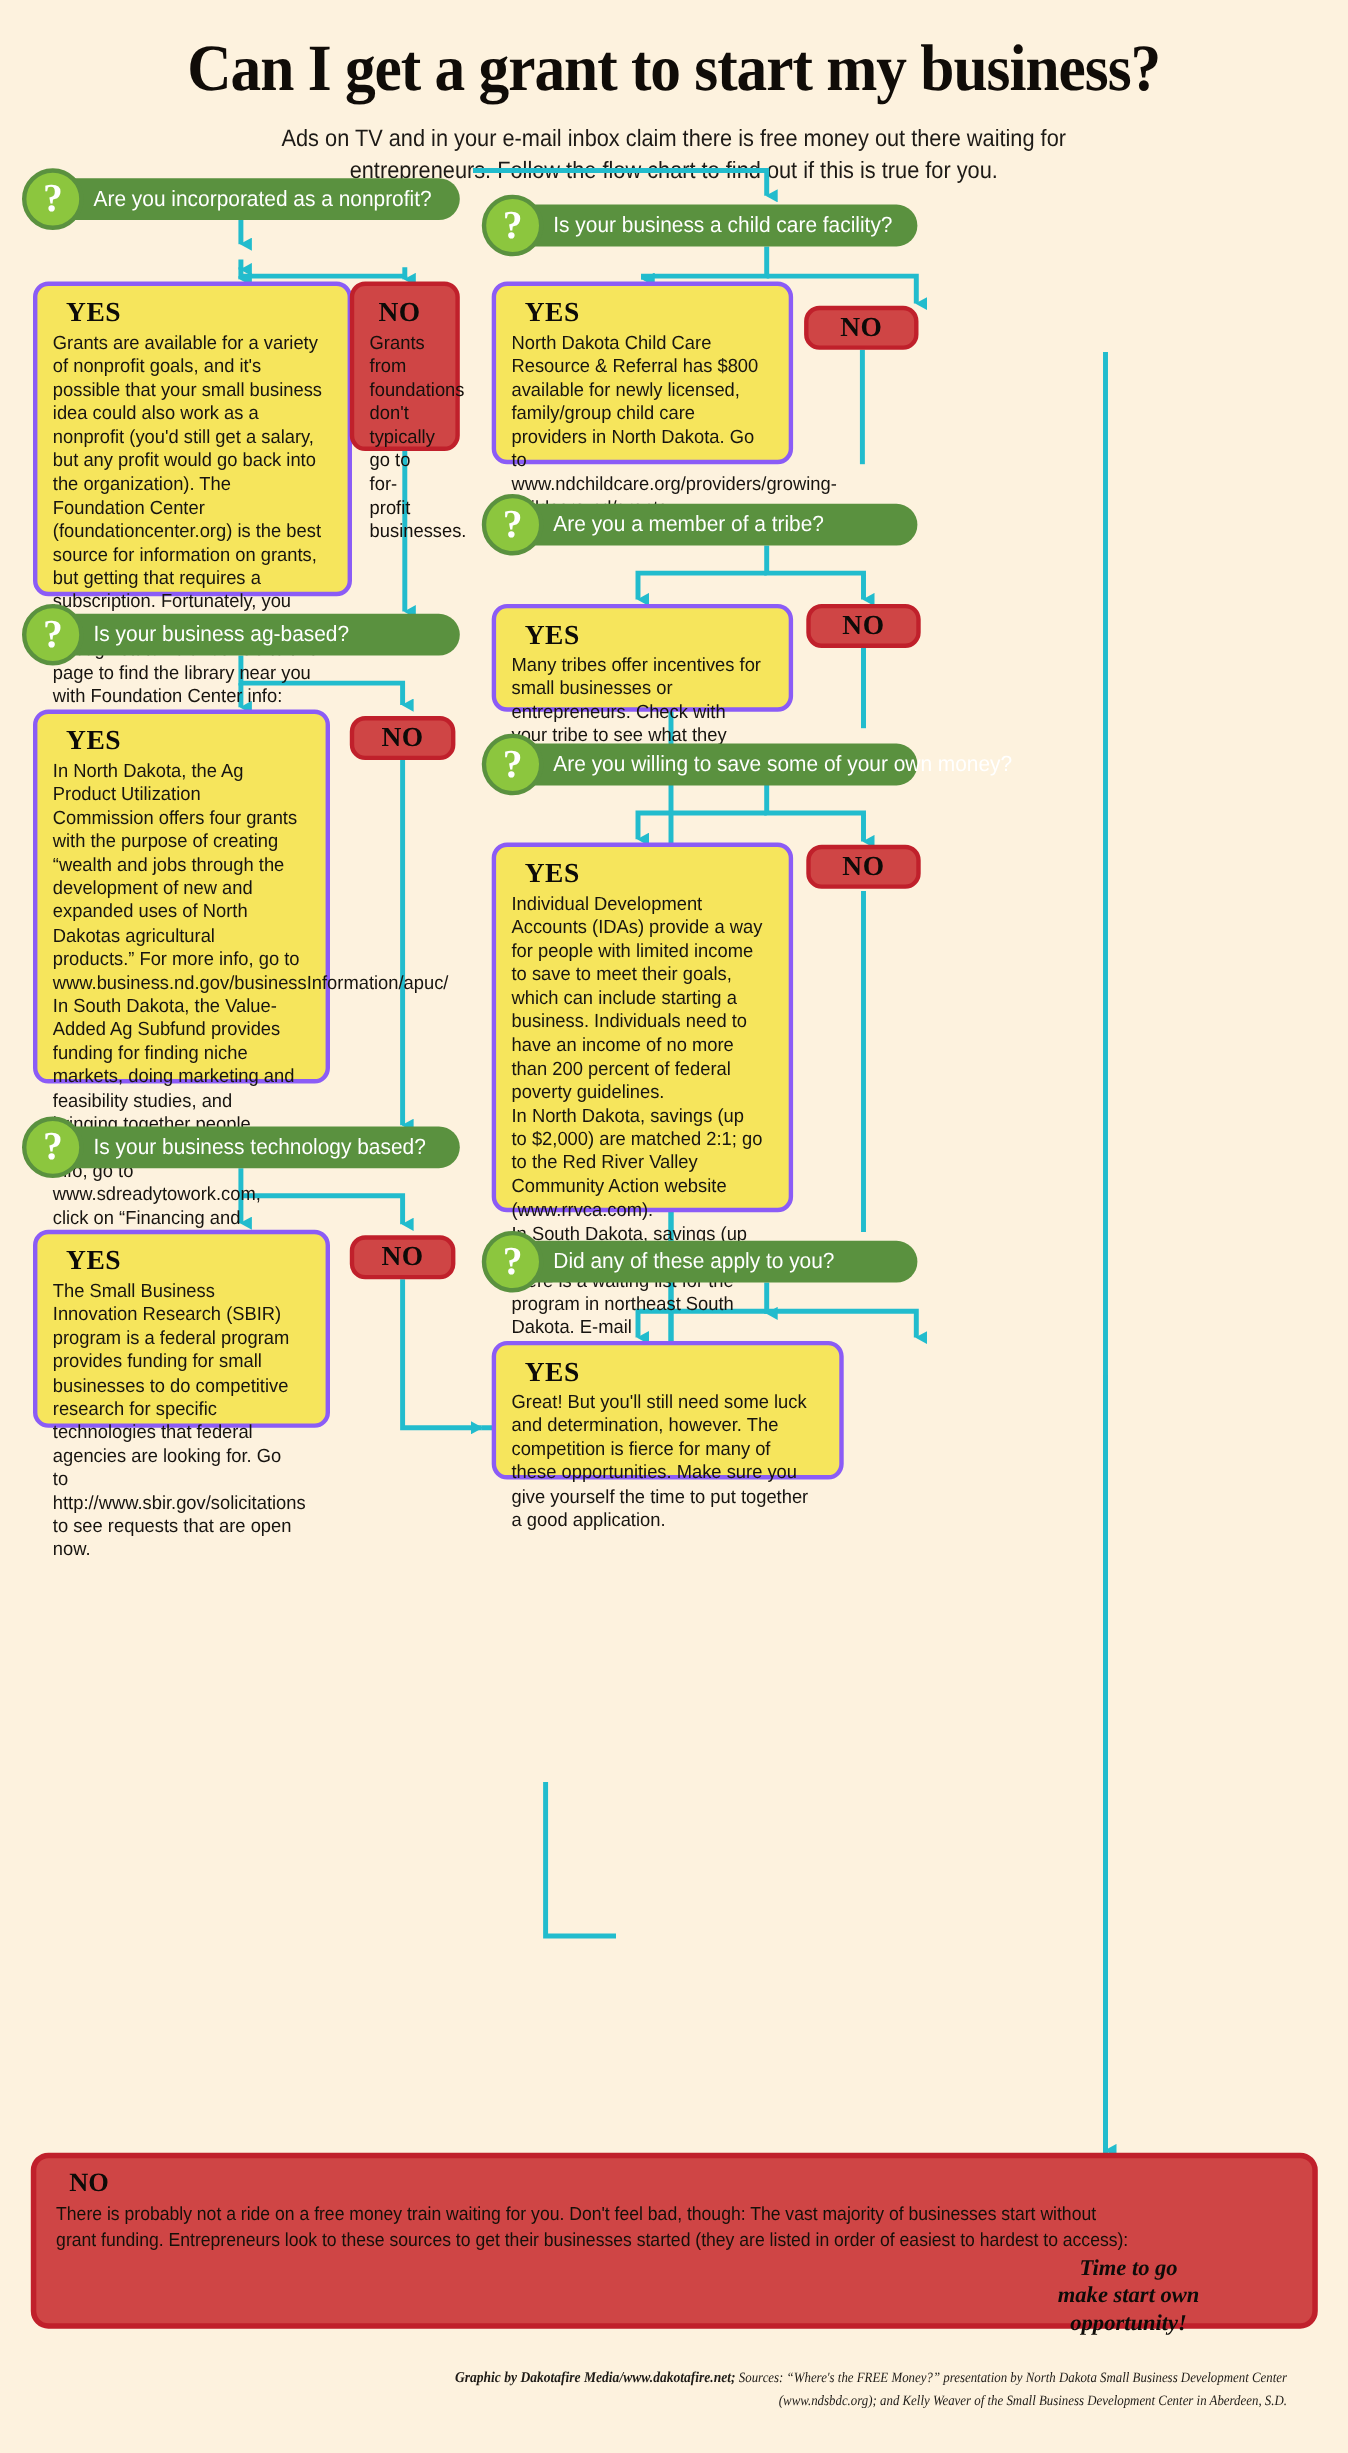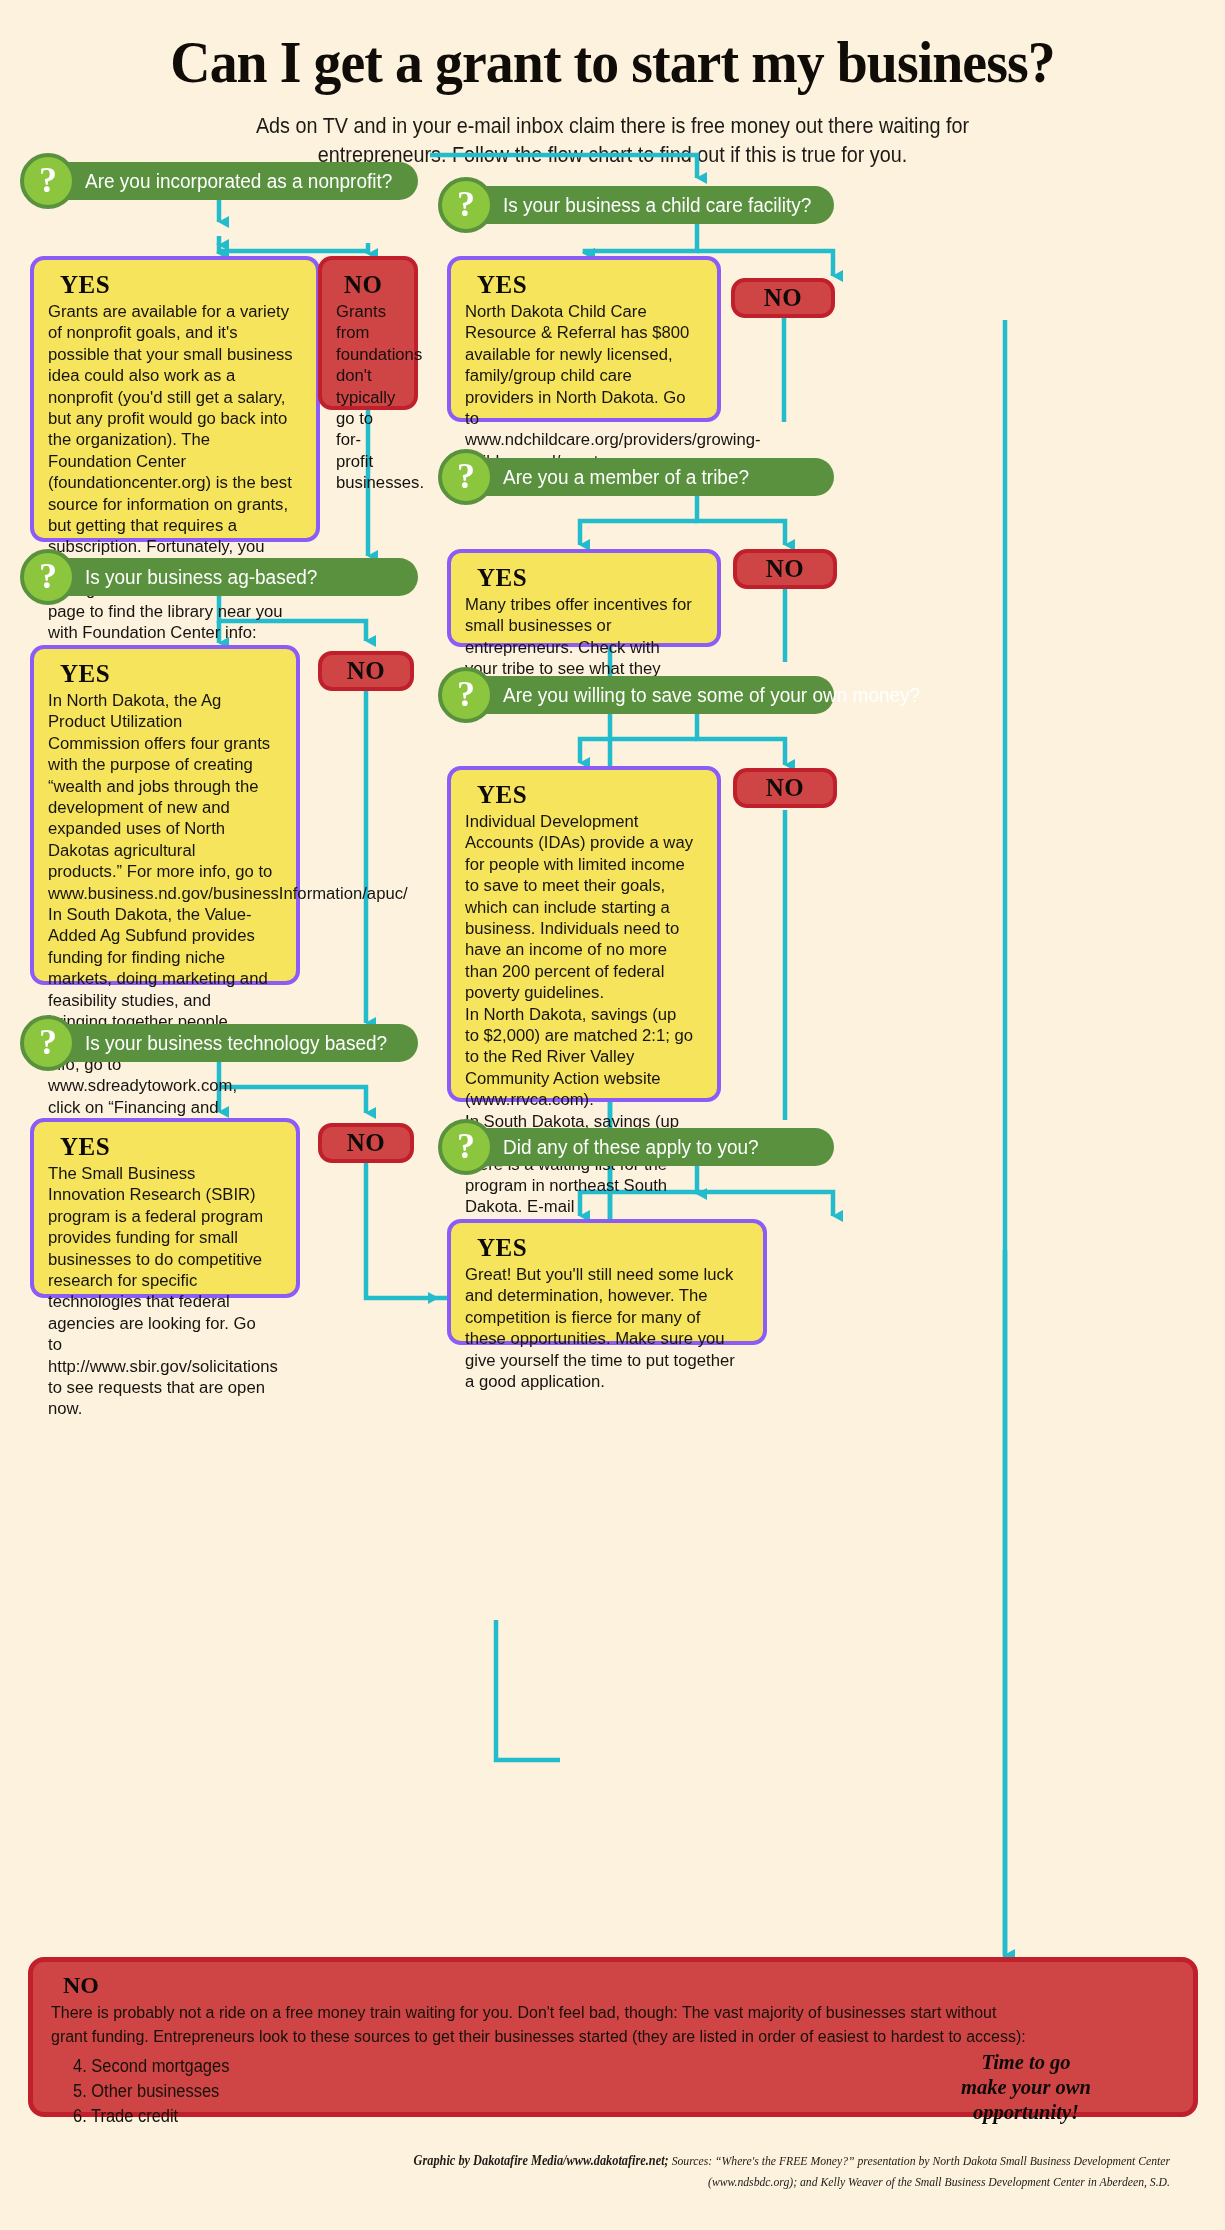--- a/index.html
+++ b/index.html
@@ -355,29 +355,24 @@
     <div class="hdr">YES</div>
     <div class="body">Great!  But you'll still need some luck and determination, however. The competition is fierce for many of these opportunities. Make sure you give yourself the time to put together a good application.</div>
   </div>
 
   <div id="finalbox">
     <div class="hdr">NO</div>
     <div class="intro">There is probably not a ride on a free money train waiting for you. Don't feel bad, though: The vast majority of businesses start without
 grant funding. Entrepreneurs look to these sources to get their businesses started (they are listed in order of easiest to hardest to access):</div>
 
     <div id="lists">
-      <div class="col">
-        <div class="li">4. Second mortgages</div>
-        <div class="li">5. Other businesses</div>
-        <div class="li">6. Trade credit</div>
-      </div>
     </div>
 
     <div id="slogan">Time to go
-make your own
+make start own
 opportunity!</div>
   </div>
 
   <div id="credit">
     <span class="a">Graphic by Dakotafire Media/www.dakotafire.net;</span><span class="b"> Sources: “Where's the FREE Money?” presentation by North Dakota Small Business Development Center</span><br>
     <span class="b">(www.ndsbdc.org); and Kelly Weaver of the Small Business Development Center in Aberdeen, S.D.</span>
   </div>
 
 </div>
 

